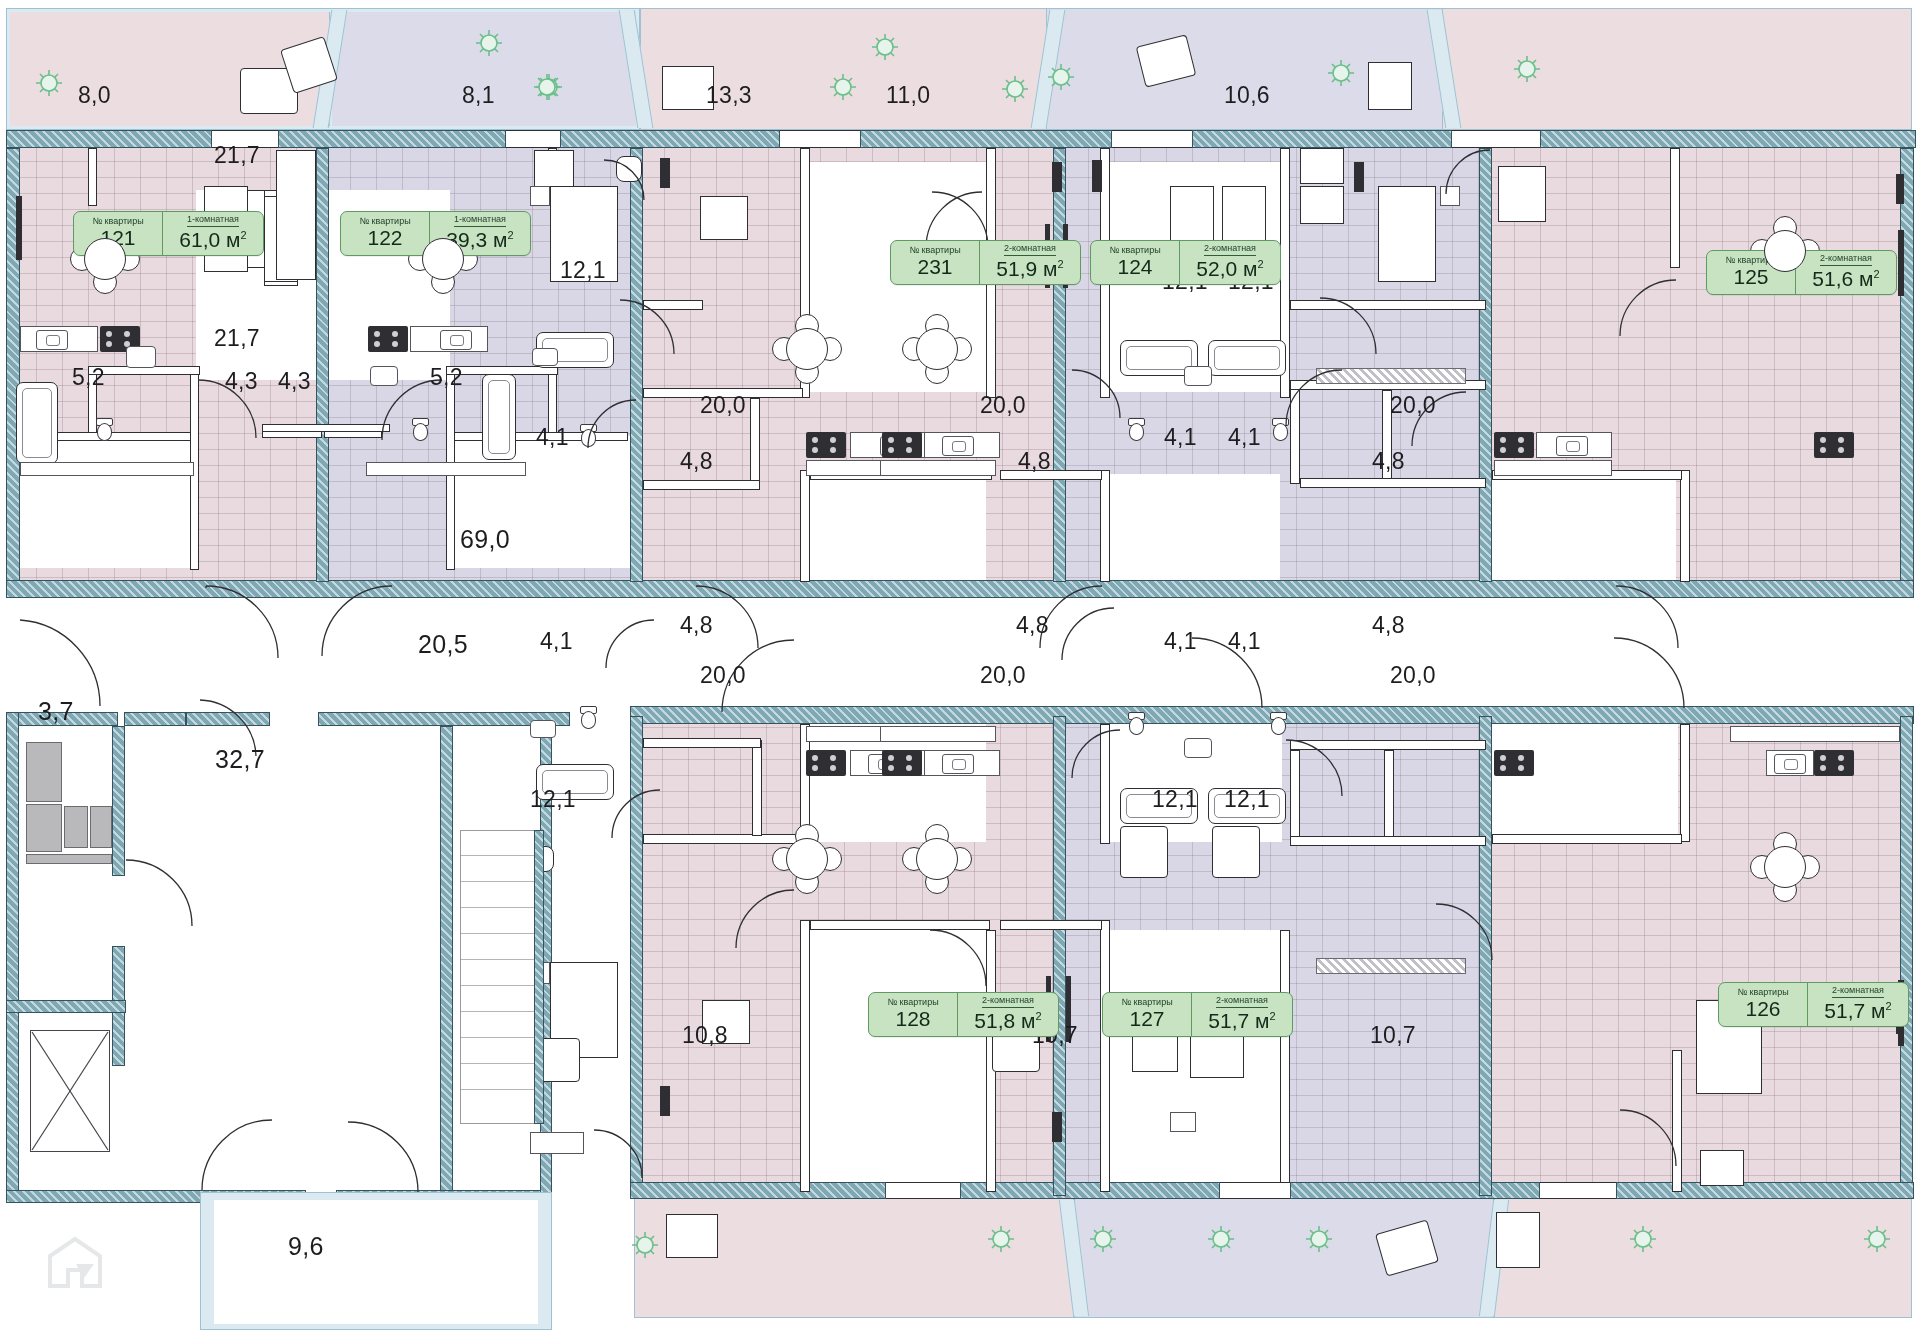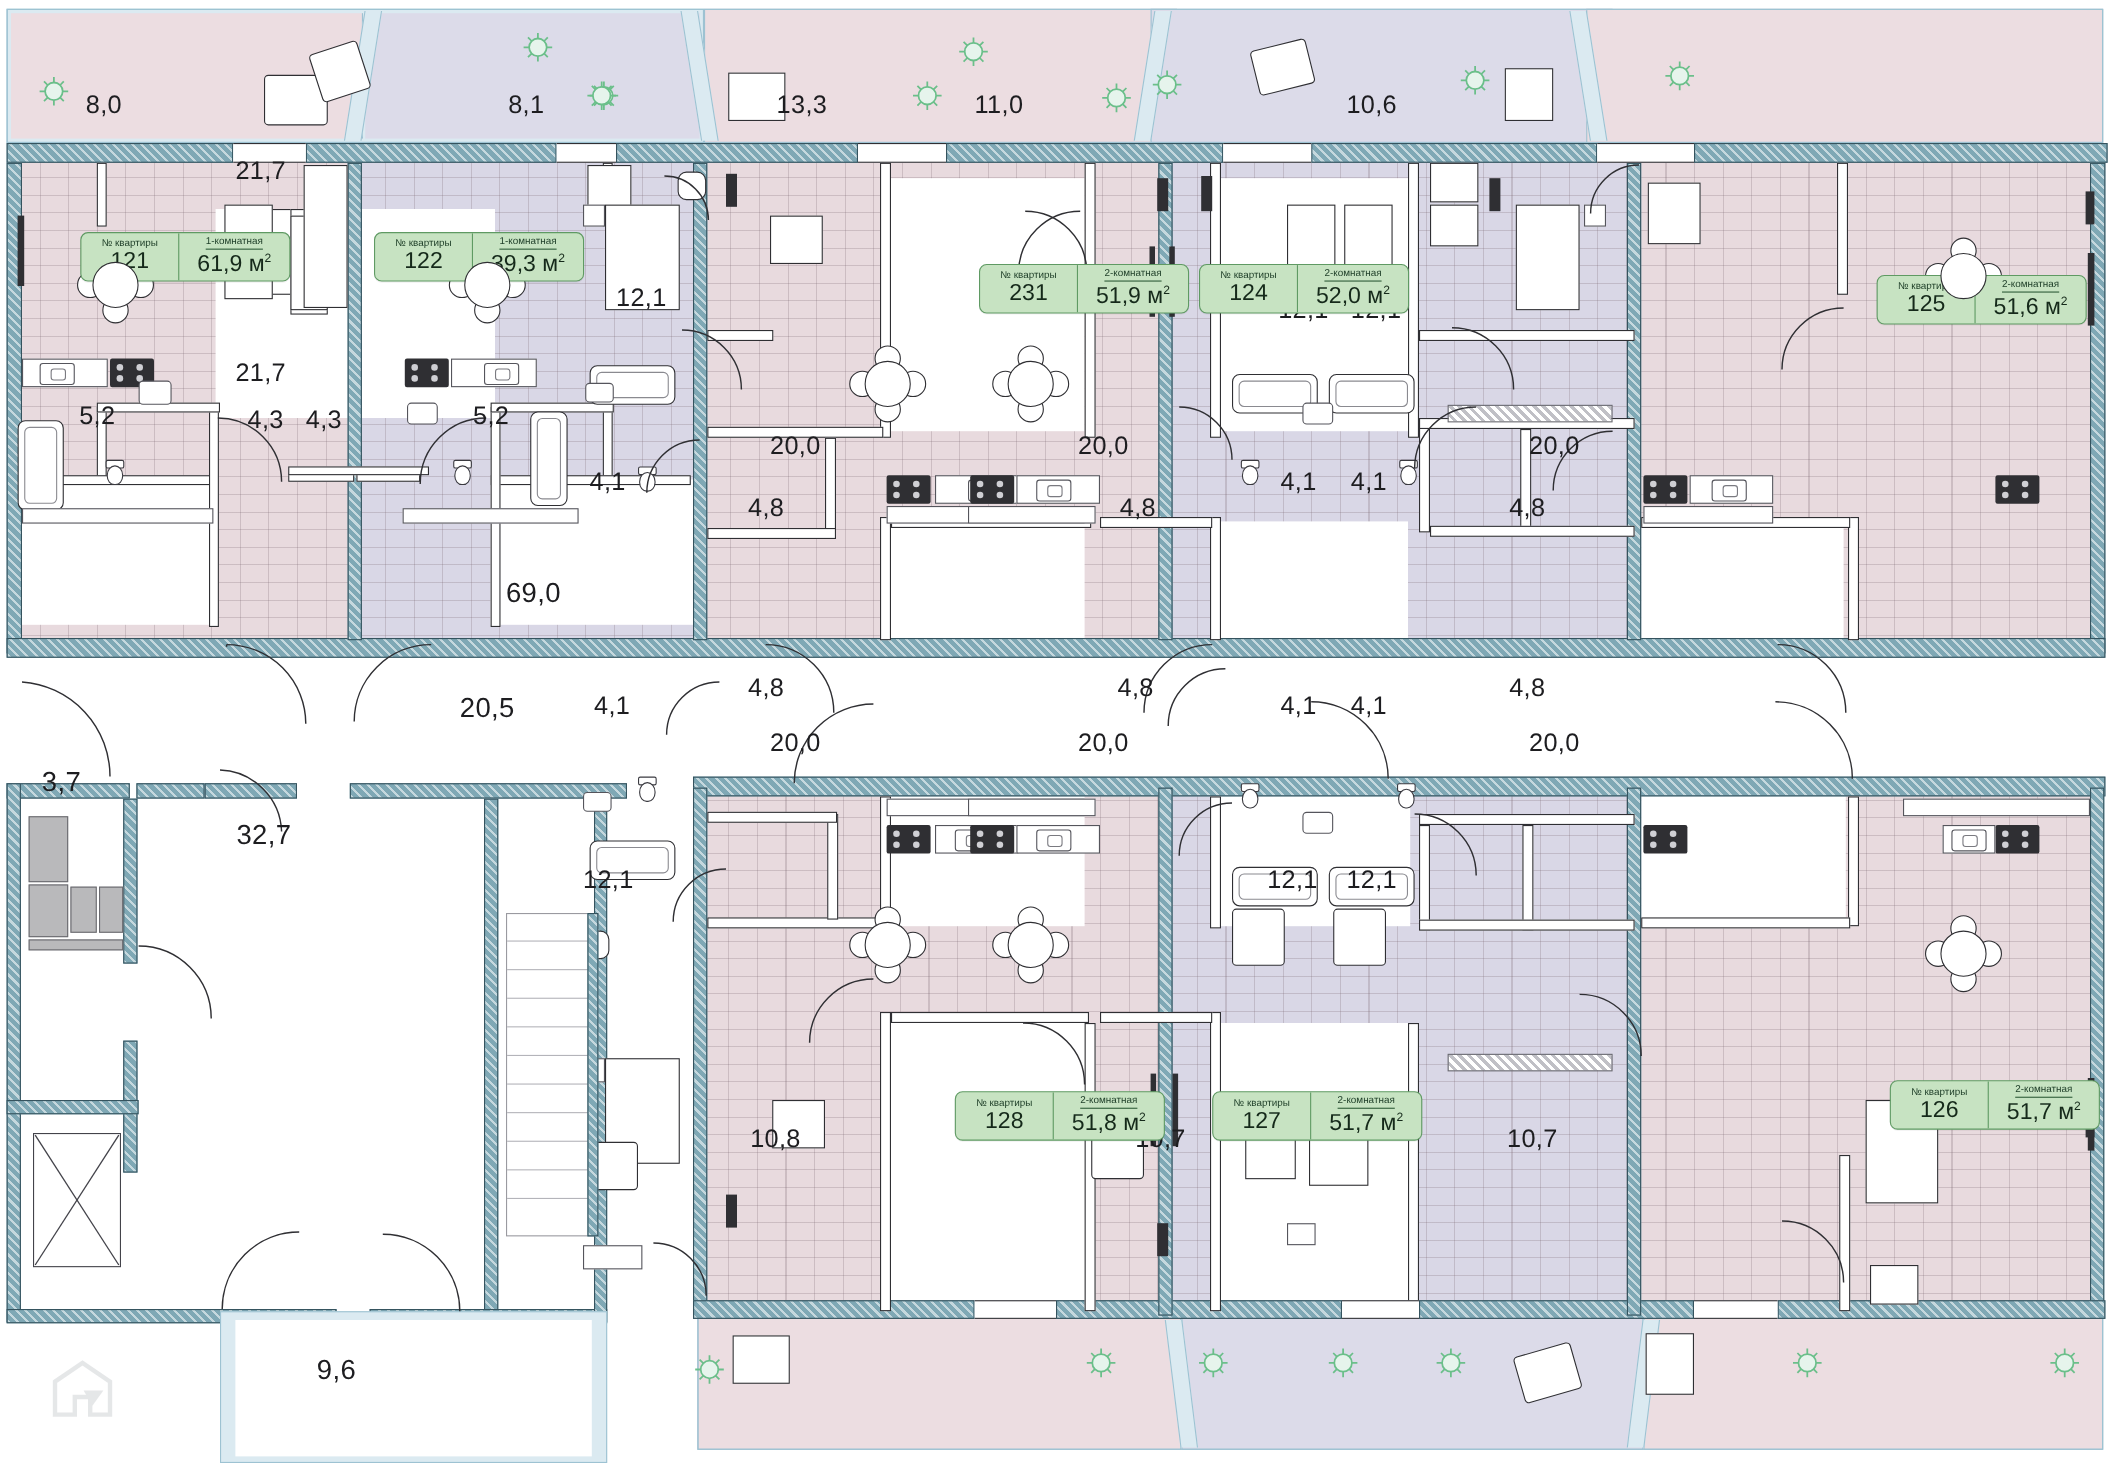--- a/index.html
+++ b/index.html
@@ -927,21 +927,21 @@
   <div class="area big" style="left:418px;top:630px;">20,5</div>
   <div class="area big" style="left:288px;top:1232px;">9,6</div>
 
   <div class="badge" style="left:73px;top:211px;">
     <div class="cell c-num">
       <span class="cap">№ квартиры</span>
       <span class="val">121</span>
     </div>
     <div class="cell c-typ">
       <span class="cap ul">1-комнатная</span>
-      <span class="val"><span>61,9 м</span><sup>2</sup></span>
+      <span class="val"><span>61,0 м</span><sup>2</sup></span>
     </div>
   </div>
 
   <div class="badge" style="left:340px;top:211px;">
     <div class="cell c-num">
       <span class="cap">№ квартиры</span>
       <span class="val">122</span>
     </div>
     <div class="cell c-typ">
       <span class="cap ul">1-комнатная</span>

